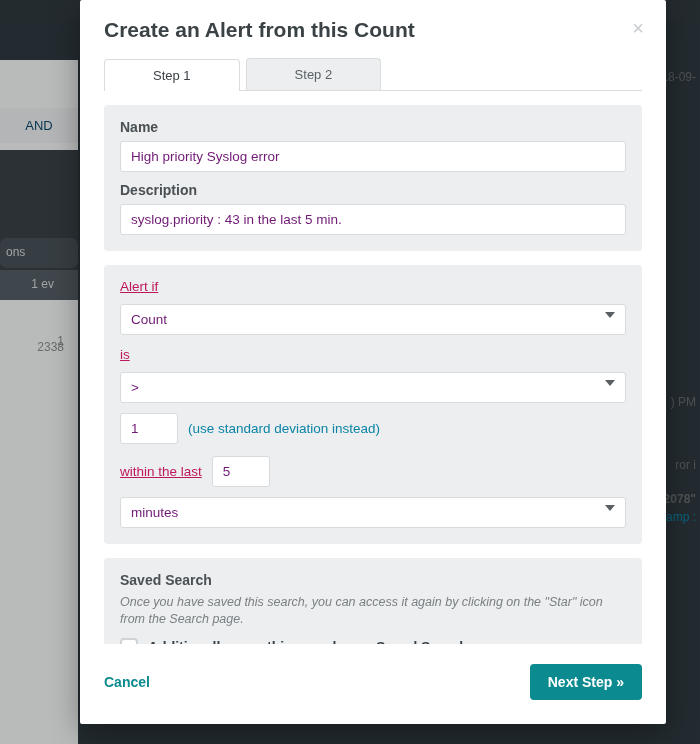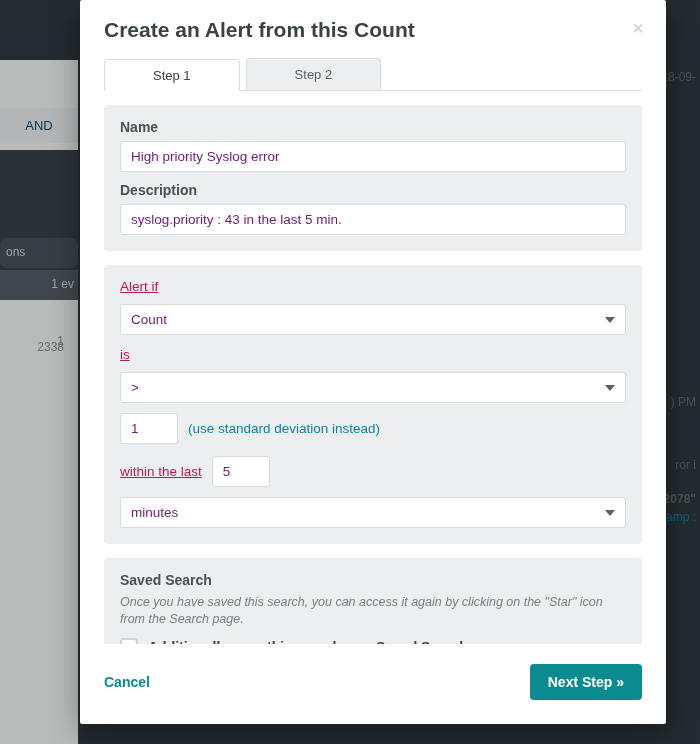--- a/index.html
+++ b/index.html
@@ -33,21 +33,21 @@
   .panel-sub { font-size: 12.5px; font-style: italic; color: #7a8084; margin-bottom: 10px; line-height: 1.35; }
   .panel-spacer { height: 10px; }
 
   .textfield, .select, .numfield {
     background: #fff; border: 1px solid #d8dbdd; border-radius: 3px;
     padding: 7px 10px; font-size: 13.5px; color: #701a75; width: 100%;
   }
 
   .row { display: flex; align-items: center; gap: 10px; margin-bottom: 12px; flex-wrap: wrap; }
   .row-label { font-size: 13.5px; color: #be185d; text-decoration: underline; }
-  .select { display: inline-flex; align-items: center; justify-content: space-between; min-width: 90px; cursor: pointer; }
+  .select { display: inline-flex; justify-content: space-between; min-width: 90px; cursor: pointer; }
   .select.wide { min-width: 190px; }
   .caret { width: 0; height: 0; border-left: 5px solid transparent; border-right: 5px solid transparent; border-top: 6px solid #5a5f63; margin-left: 10px; }
   .numfield { width: 58px; text-align: left; }
   .link { color: #0b84a5; font-size: 13.5px; cursor: pointer; }
 
   .chk-row { display: flex; align-items: center; gap: 10px; margin-bottom: 10px; }
   .chk { width: 18px; height: 18px; border: 2px solid #cfd3d6; border-radius: 4px; background: #fff; cursor: pointer; }
   .chk-label { font-size: 14px; color: #3b4246; font-weight: 600; }
 
   .modal-footer { display: flex; justify-content: space-between; align-items: center; padding: 20px 24px 24px 24px; gap: 40px; }
@@ -55,21 +55,21 @@
   .btn-primary { background: #0b8b8f; color: #fff; border: none; border-radius: 4px; padding: 10px 18px; font-size: 14px; font-weight: 600; cursor: pointer; }
 </style>
 </head>
 <body>
 
 <div class="bg-strip-top"></div>
 <div class="bg-left-col"></div>
 <div class="bg-left-and">AND</div>
 <div class="bg-left-dark"></div>
 <div class="bg-left-dark-row" style="top:238px;border-radius:7px;">ons</div>
-<div class="bg-left-dark-row" style="top:270px; background:#565f66; text-align:right; padding-right:4px;">1 ev</div>
+<div class="bg-left-dark-row" style="top:270px; background:#565f66; text-align:right; padding-right:24px;">1 ev</div>
 <div class="bg-left-small" style="top:296px;margin-top:44px;">2338</div>
 <div class="bg-left-small" style="top:334px;">1</div>
 <div class="bg-right-text" style="top:70px; right:4px;">18-09-</div>
 <div class="bg-right-text" style="top:395px; right:4px;">) PM</div>
 <div class="bg-right-text" style="top:458px; right:4px;">ror i</div>
 <div class="bg-right-text" style="top:492px; right:4px; font-weight:bold;">2078"</div>
 <div class="bg-right-text blue" style="top:510px; right:4px;">amp :</div>
 
 <div class="modal-backdrop"></div>
 

